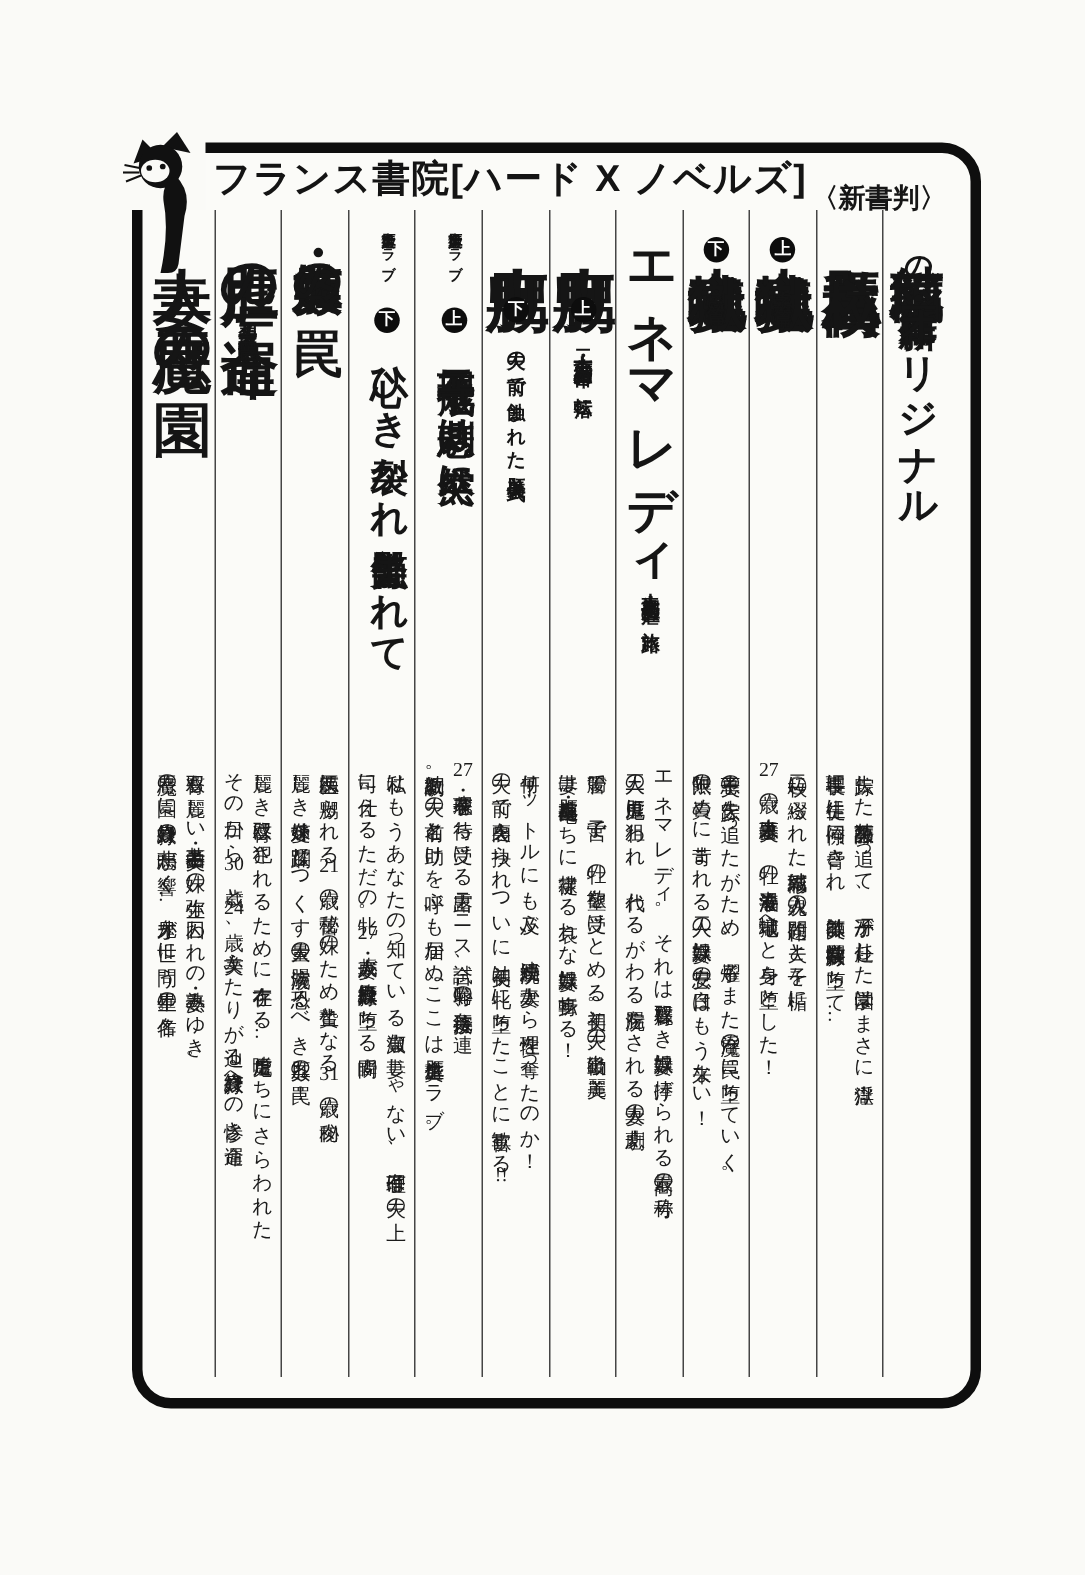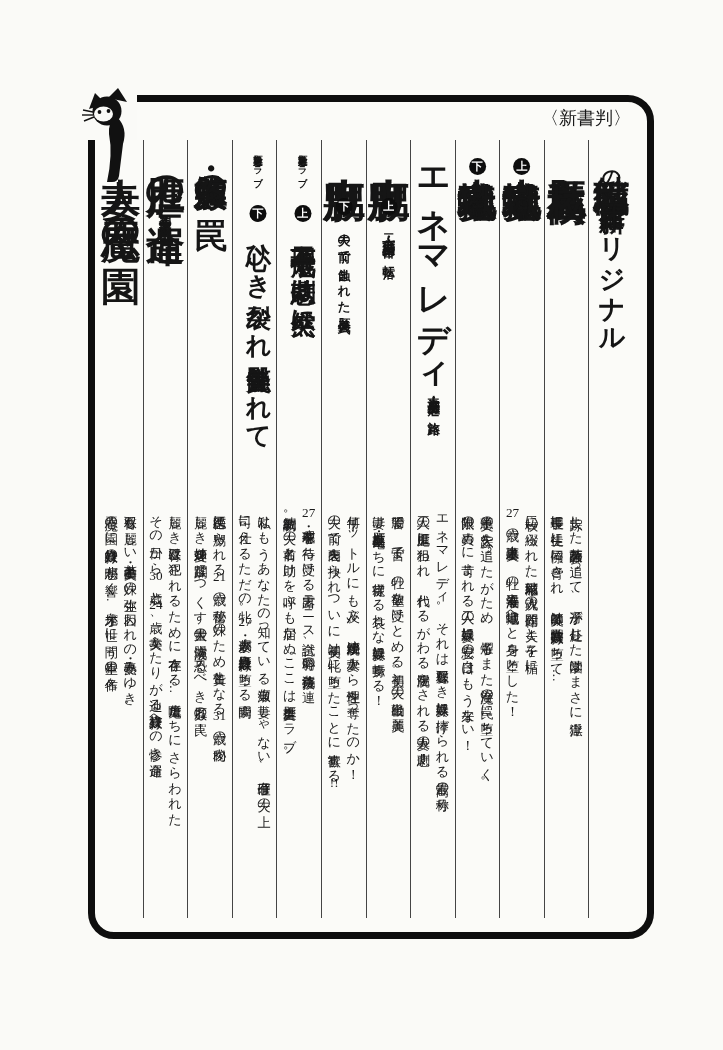--- a/index.html
+++ b/index.html
@@ -8,22 +8,22 @@
 
   
   .catalog-box{position:absolute;left:88px;top:95px;width:552px;height:830px;
     border:7px solid #0e0e0e;border-radius:26px;background:#fbfbf8;z-index:1;}
 
   
   .logo-wrap{position:absolute;left:80px;top:84px;width:58px;height:100px;z-index:3;}
   .publisher{position:absolute;left:142px;top:102px;z-index:3;
     font-family:"Liberation Sans","DejaVu Sans",sans-serif;font-weight:700;
     font-size:25px;letter-spacing:1px;color:#141414;white-space:nowrap;}
-  .format-badge{position:absolute;right:92px;top:106px;z-index:3;
-    font-family:"Liberation Sans","DejaVu Sans",sans-serif;font-weight:400;
+  .format-badge{position:absolute;right:92px;top:120px;z-index:3;
+    font-family:"Liberation Sans","DejaVu Sans",sans-serif;font-weight:700;
     font-size:18px;color:#161616;}
 
   
   .columns{position:absolute;left:99px;top:140px;width:534px;height:778px;
     display:flex;flex-direction:row-reverse;z-index:2;}
   .col{position:relative;flex:1 1 0;min-width:0;}
   .col:not(:first-child){border-right:1px solid #454545;}
 
   .v-title{position:absolute;top:8px;left:50%;transform:translateX(-50%);
     writing-mode:vertical-rl;text-orientation:mixed;white-space:nowrap;line-height:1.02;}
@@ -65,20 +65,21 @@
       <circle cx="28.5" cy="27" r="1.9" fill="#111"></circle>
       <g stroke="#111" stroke-width="1.4">
         <line x1="3" y1="26" x2="13" y2="28"></line>
         <line x1="2" y1="31" x2="13" y2="31"></line>
         <line x1="4" y1="37" x2="14" y2="33"></line>
       </g>
       <path d="M37,33 Q48,44 43,60 L39,92 Q38,98 32,98 L27,98 Q33,70 29,50 Q28,40 34,35 Z" fill="#111"></path>
     </svg>
   </div>
 
+  <div class="publisher">フランス書院[ハード X ノベルズ]</div>
   <div class="format-badge">〈新書判〉</div>
 
   <div class="catalog-box"></div>
 
   <div class="columns">
 
     <div class="col">
       <div class="v-title">
         <span class="h-author">結城彩雨</span><span class="h-particle">の</span><span class="h-rest">超巨篇・新作オリジナル</span>
       </div>

